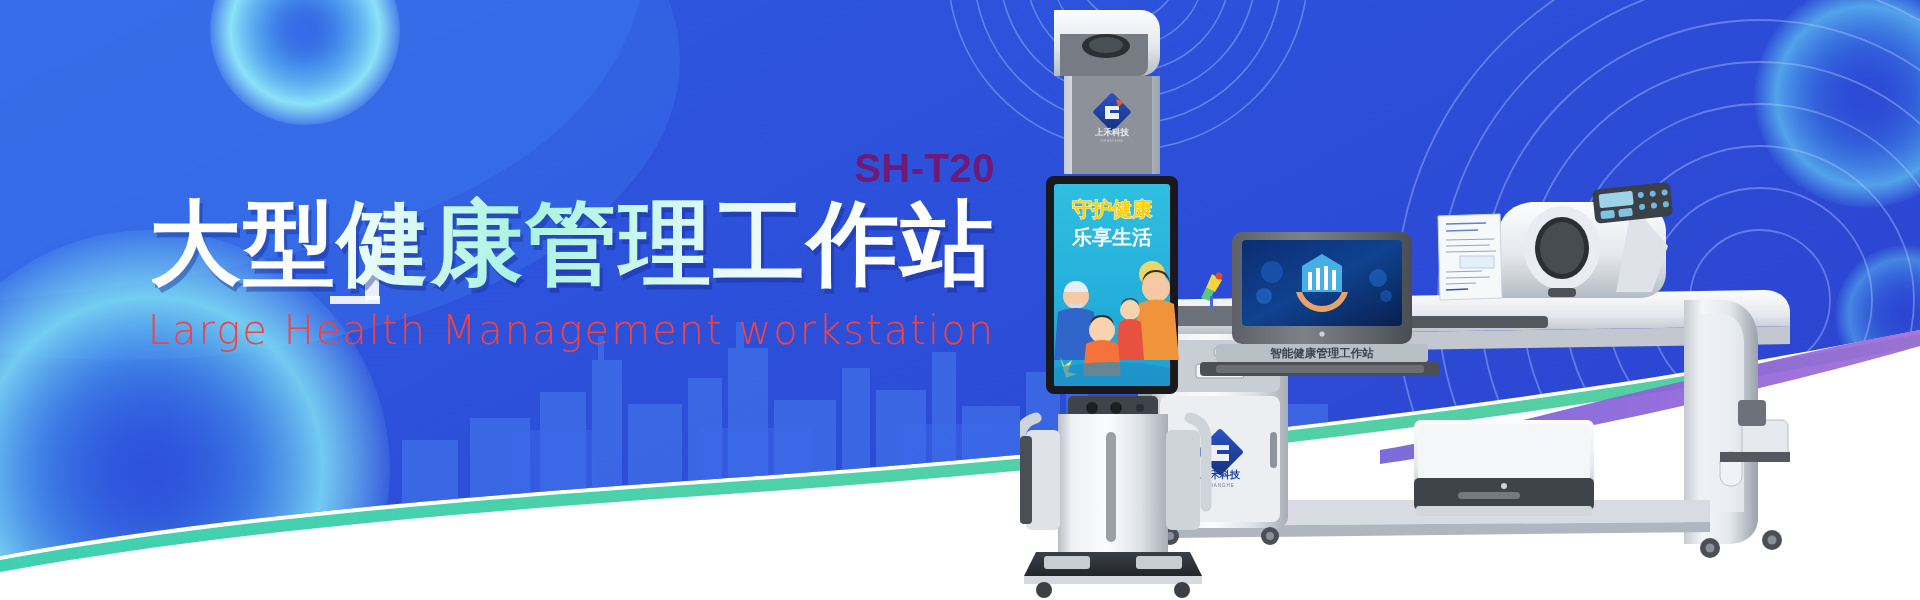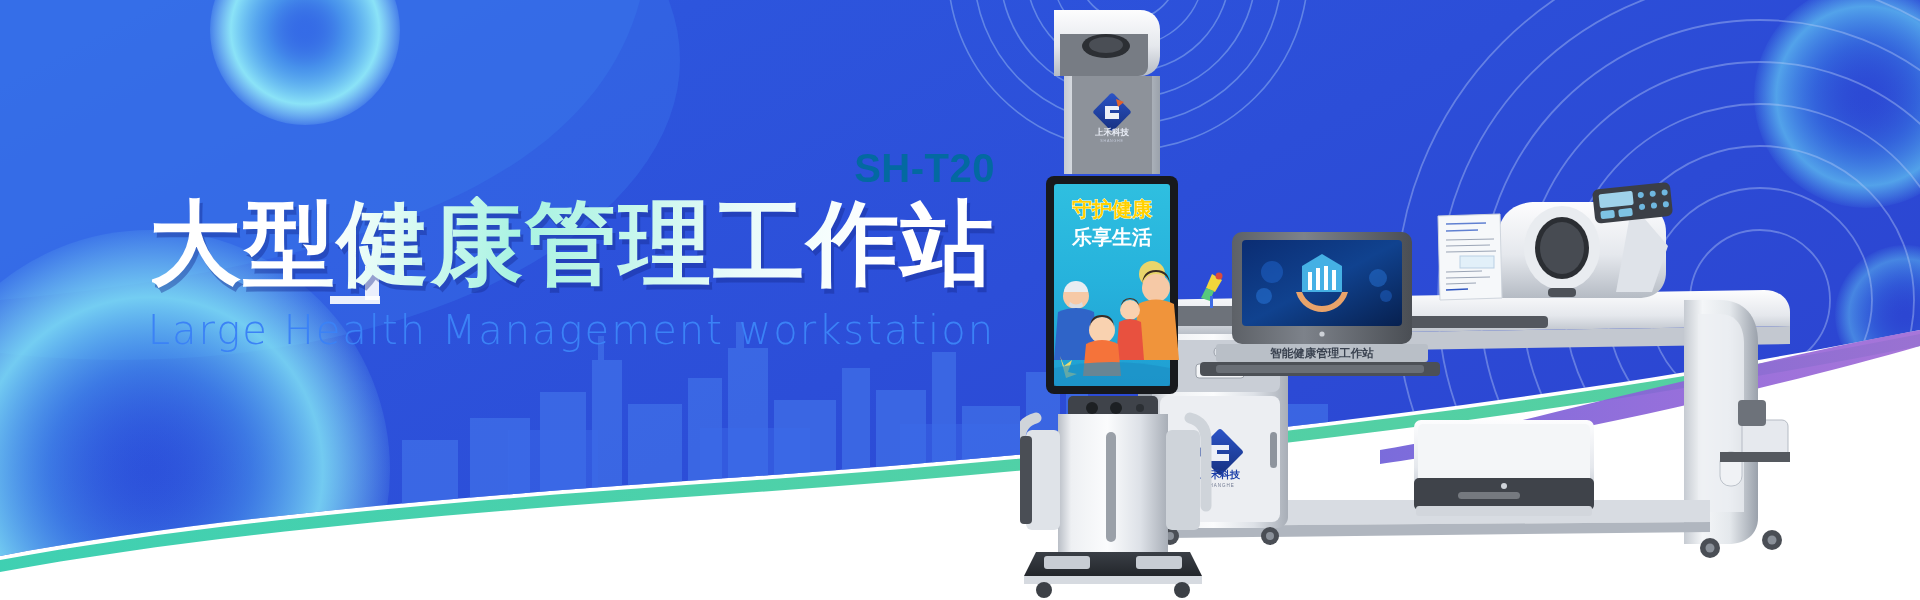--- a/index.html
+++ b/index.html
@@ -24,21 +24,21 @@
     left:0; top:0;
     width:1050px;
     text-align:right;
     z-index:40;
     padding-right:55px;
   }
   .model-code {
     margin-top:148px;
     font-size:40px;
     font-weight:bold;
-    color:#0369a1;
+    color:#701a75;
     letter-spacing:0.5px;
     line-height:1;
   }
   .main-title {
     margin-top:8px;
     font-size:92px;
     font-weight:bold;
     line-height:1.04;
     letter-spacing:2px;
     background:linear-gradient(100deg,
@@ -53,21 +53,21 @@
     background-clip:text;
     color:transparent;
     -webkit-text-fill-color:transparent;
     filter:drop-shadow(3px 5px 0 rgba(20,40,140,.40));
     font-family:"DejaVu Sans","Liberation Sans",sans-serif;
   }
   .sub-title {
     margin-top:16px;
     font-size:40px;
     font-weight:300;
-    color:#3b82f6;
+    color:#ef4444;
     letter-spacing:2.0px;
     line-height:1.1;
     font-family:"DejaVu Sans","Liberation Sans",sans-serif;
   }
 
   
   .product { position:absolute; left:1020px; top:0; width:900px; height:600px; z-index:30; }
 </style>
 </head>
 <body>

